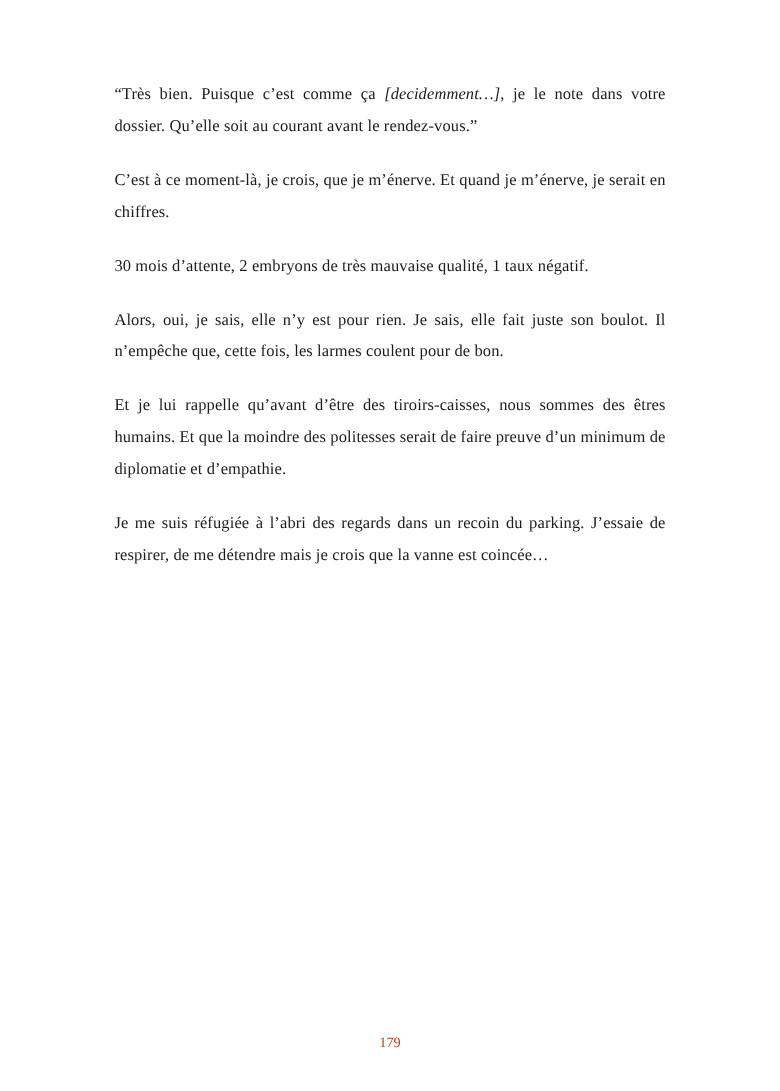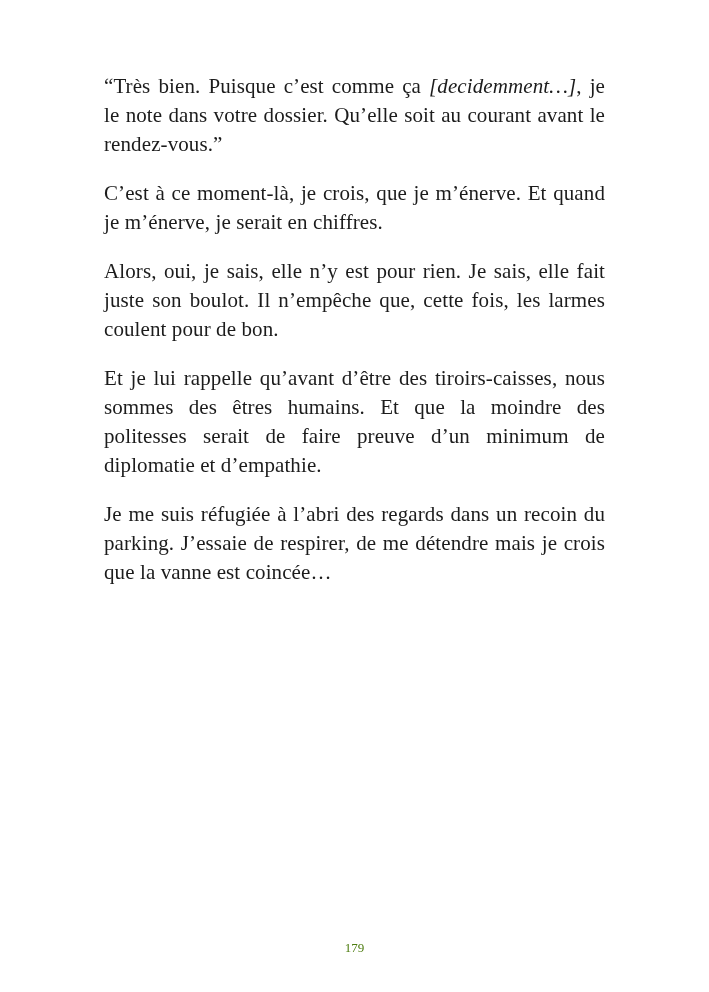--- a/index.html
+++ b/index.html
@@ -21,43 +21,44 @@
     background: #ffffff;
   }
   .text-block {
     position: absolute;
     left: 104px;
     top: 72px;
     width: 501px;
   }
   .para {
     margin: 0 0 20px 0;
-    font-size: 21px;
+    font-size: 15px;
     line-height: 29px;
     text-align: justify;
     letter-spacing: 0.1px;
   }
   .para .italic {
     font-style: italic;
   }
   .page-number {
     position: absolute;
     left: 0;
     width: 100%;
     bottom: 36px;
     text-align: center;
     font-size: 13px;
-    color: #4d7c0f;
+    color: #c2410c;
   }
 </style>
 </head>
 <body>
 
 <div class="page">
   <div class="text-block" id="body-container">
       <p class="para"><span>“Très bien. Puisque c’est comme ça </span><span class="italic">[decidemment…]</span><span>, je le note dans votre dossier. Qu’elle soit au courant avant le rendez-vous.”</span></p>
       <p class="para"><span>C’est à ce moment-là, je crois, que je m’énerve. Et quand je m’énerve, je serait en chiffres.</span></p>
+      <p class="para"><span>30 mois d’attente, 2 embryons de très mauvaise qualité, 1 taux négatif.</span></p>
       <p class="para"><span>Alors, oui, je sais, elle n’y est pour rien. Je sais, elle fait juste son boulot. Il n’empêche que, cette fois, les larmes coulent pour de bon.</span></p>
       <p class="para"><span>Et je lui rappelle qu’avant d’être des tiroirs-caisses, nous sommes des êtres humains. Et que la moindre des politesses serait de faire preuve d’un minimum de diplomatie et d’empathie.</span></p>
       <p class="para"><span>Je me suis réfugiée à l’abri des regards dans un recoin du parking. J’essaie de respirer, de me détendre mais je crois que la vanne est coincée…</span></p>
     </div>
   <div class="page-number">179</div>
 </div>
 
 </body></html>

